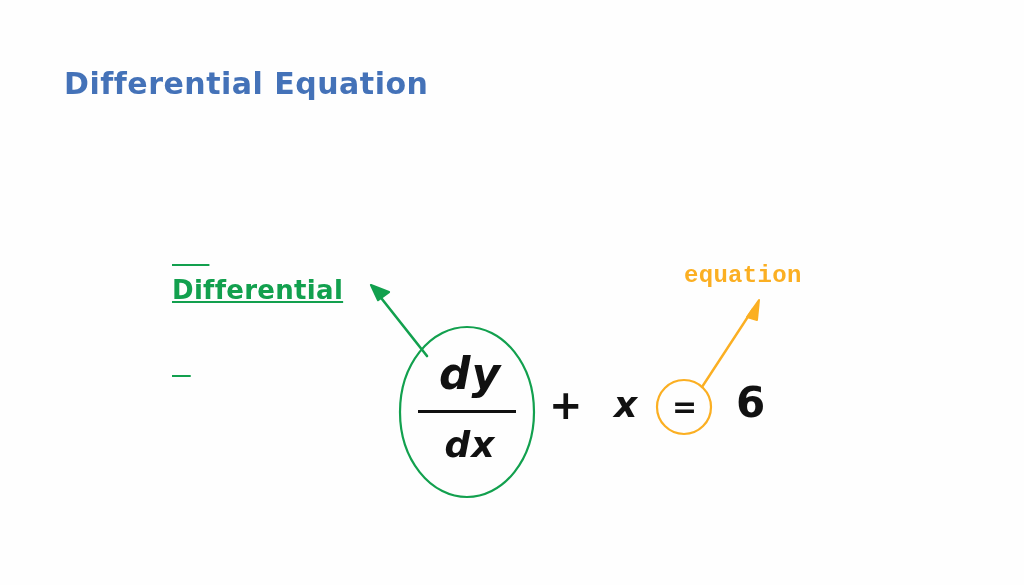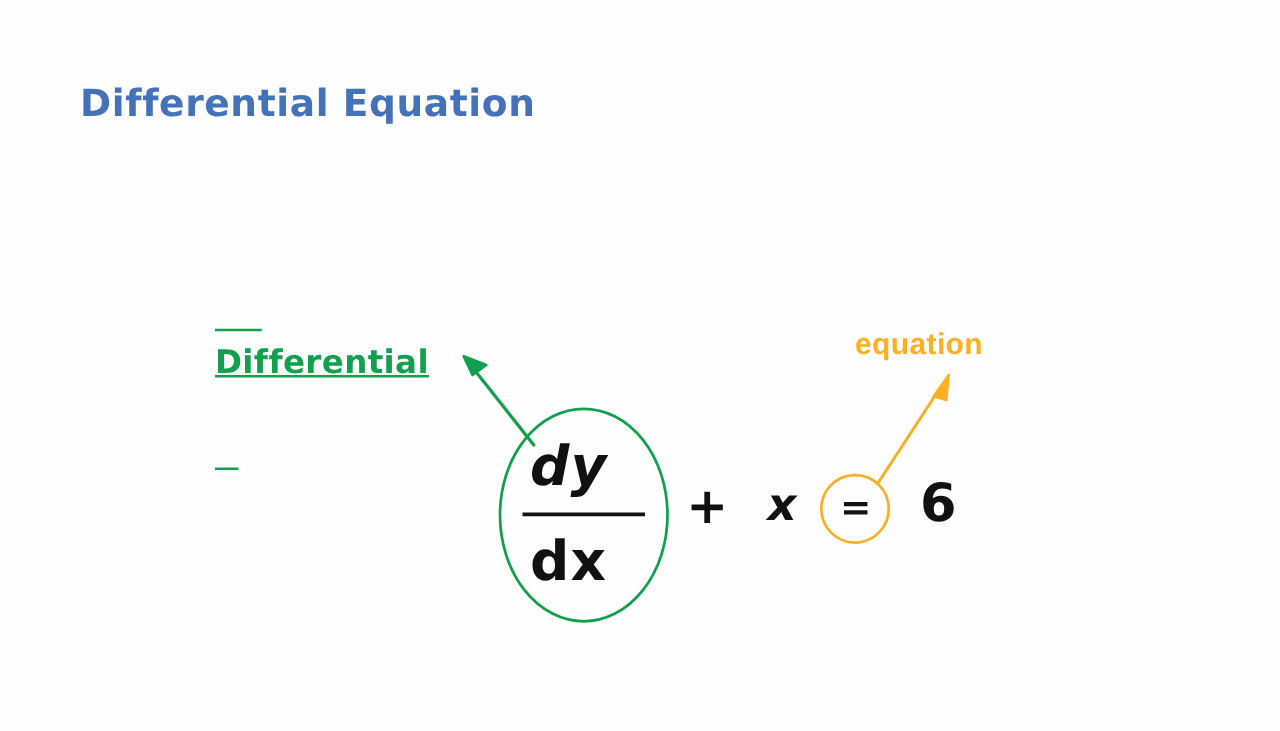--- a/index.html
+++ b/index.html
@@ -47,21 +47,21 @@
     white-space: pre;
     text-decoration: underline;
   }
   #label-differential .ln { display: block; }
 
   
   #label-equation {
     position: absolute;
     left: 684px;
     top: 262px;
-    font-family: Liberation Sans, sans-serif;
+    font-family: Liberation Mono, monospace;
     font-size: 24px;
     font-weight: 700;
     letter-spacing: 0.3px;
     color: #fbaf22;
     white-space: nowrap;
   }
 
   
   #overlay {
     position: absolute;
@@ -77,32 +77,34 @@
     position: absolute;
     font-family: "DejaVu Sans", sans-serif;
     color: #111111;
     white-space: nowrap;
   }
 
   #frac-numerator {
     left: 424px;
     top: 348px;
     width: 92px;
-    text-align: left;
+    text-align: center;
     font-size: 44px;
     font-weight: 700;
     font-style: italic;
     letter-spacing: 1px;
   }
   #frac-denominator {
     left: 424px;
     top: 424px;
     width: 92px;
-    font-size: 44px;
+    text-align: center;
+    font-size: 36px;
     font-weight: 700;
+    font-style: italic;
     letter-spacing: 1px;
   }
   #frac-bar {
     position: absolute;
     left: 418px;
     top: 410px;
     width: 98px;
     height: 3px;
     background: #111111;
   }

